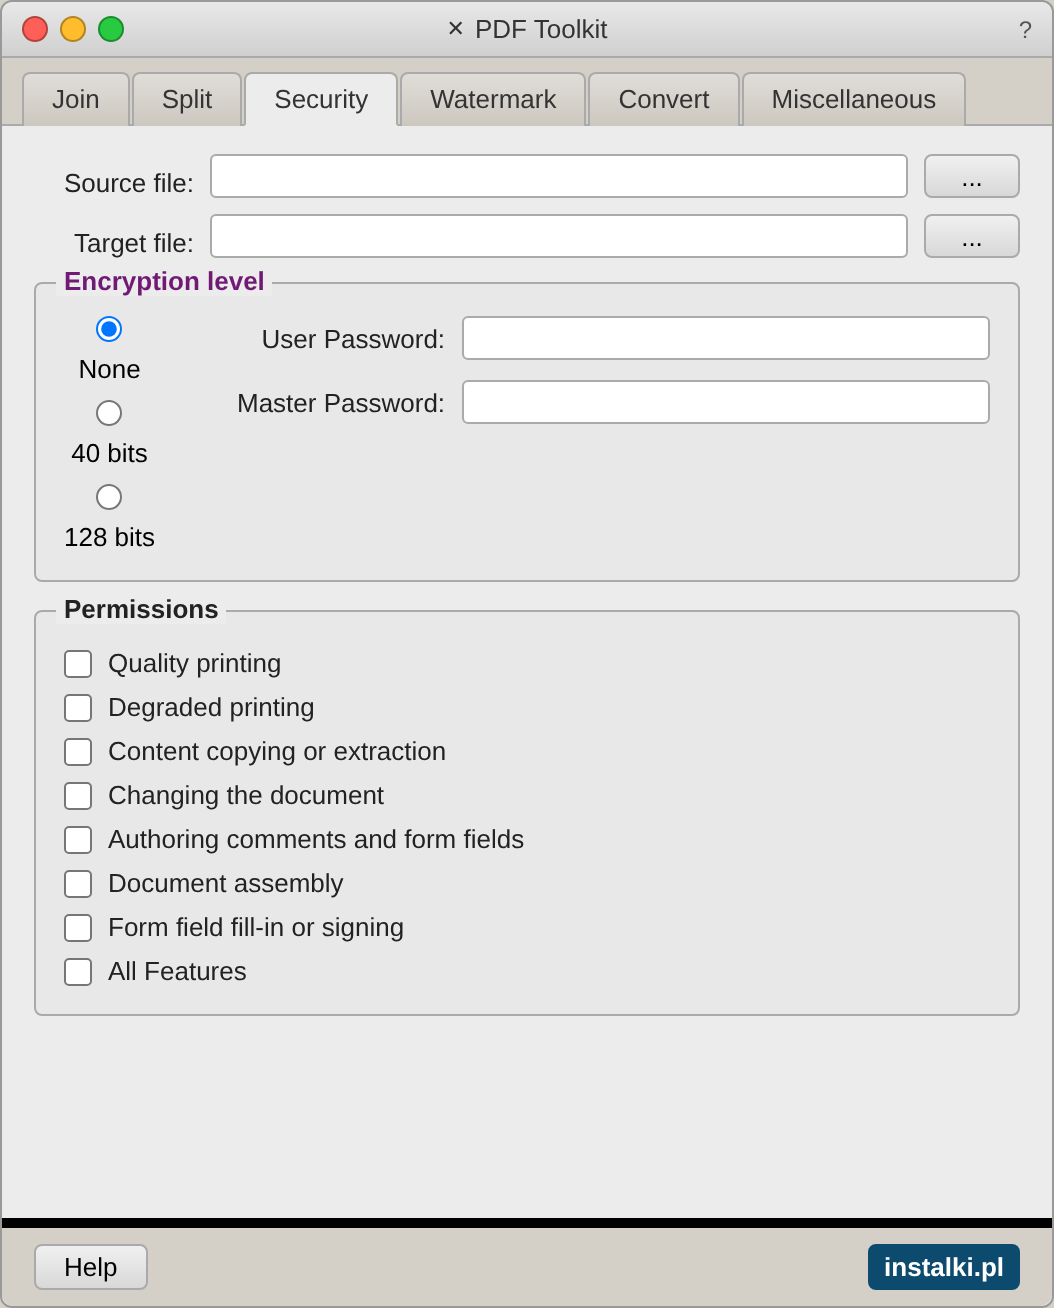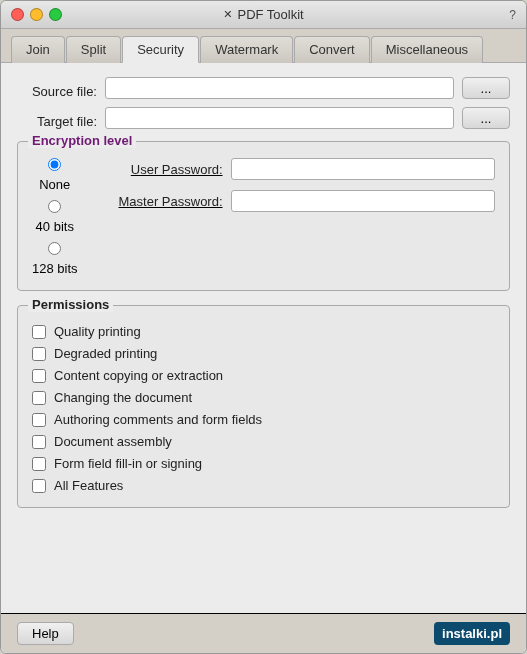--- a/index.html
+++ b/index.html
@@ -160,21 +160,20 @@
     }
     .radio-item input[type=radio] {
       margin: 0;
       cursor: pointer;
     }
     .password-group {
       display: flex;
       flex-direction: column;
       gap: 10px;
       flex: 1;
-      text-decoration: underline;
     }
     .password-row {
       display: flex;
       align-items: center;
       gap: 8px;
     }
     .password-label {
       width: 115px;
       text-align: right;
       font-size: 13px;
@@ -226,21 +225,21 @@
     .perm-text {
       font-size: 13px;
       color: #222;
     }
     .footer {
       display: flex;
       align-items: center;
       justify-content: space-between;
       padding: 8px 16px;
       background: #d4d0c8;
-      border-top: 1px solid #000000;
+      border-top: 5px solid #000000;
       border-radius: 0 0 6px 6px;
     }
     .help-btn {
       padding: 3px 14px;
       background: linear-gradient(to bottom, #f0f0f0, #d8d8d8);
       border: 1px solid #aaa;
       border-radius: 4px;
       font-size: 13px;
       cursor: pointer;
     }

